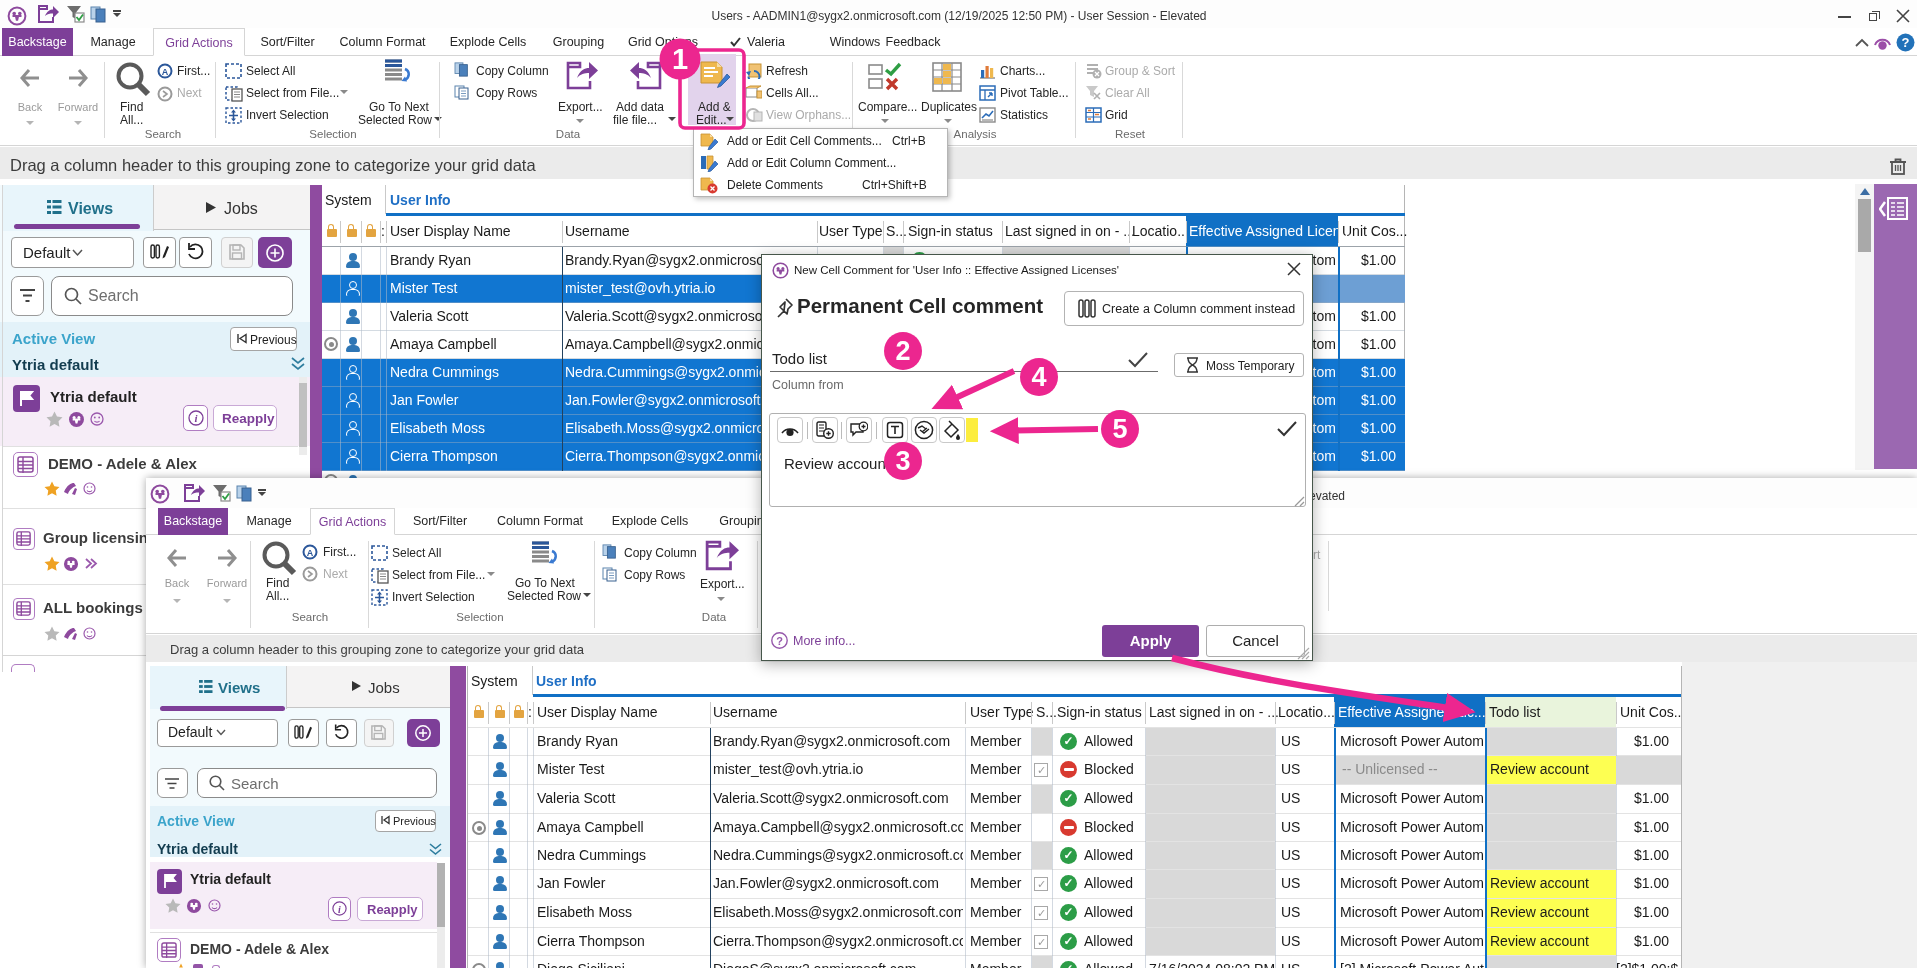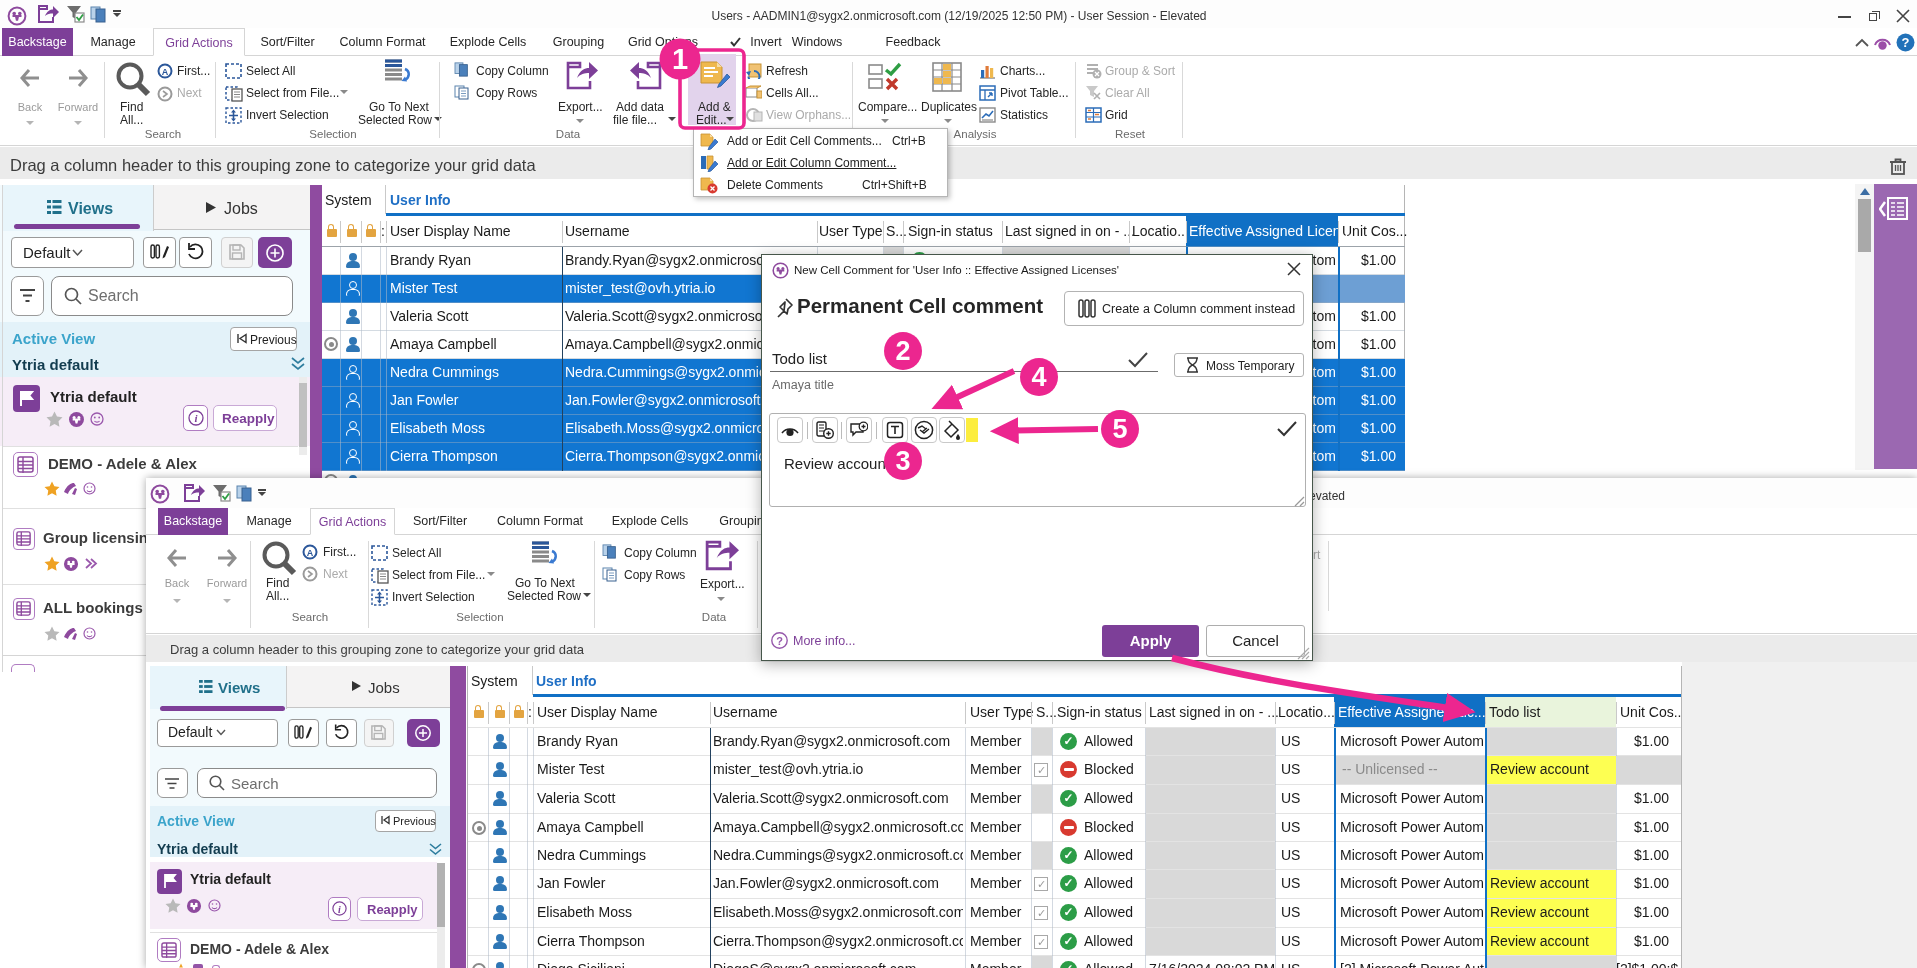--- a/index.html
+++ b/index.html
@@ -72,25 +72,25 @@
 
 <div class="abs" style="left:0;top:28px;width:1917px;height:28px;background:#fff;border-bottom:1px solid #d5d5d5;"></div>
 <div class="tab" style="left:2px;width:71px;background:#7d3f98;color:#fff;">Backstage</div>
 <div class="tab" style="left:73px;width:80px;">Manage</div>
 <div class="tab" style="left:153px;width:92px;background:#fff;border:1px solid #d5d5d5;border-bottom:1px solid #fff;color:#7d3f98;">Grid Actions</div>
 <div class="tab" style="left:245px;width:85px;">Sort/Filter</div>
 <div class="tab" style="left:330px;width:105px;">Column Format</div>
 <div class="tab" style="left:435px;width:106px;">Explode Cells</div>
 <div class="tab" style="left:541px;width:75px;">Grouping</div>
 <div class="tab" style="left:616px;width:94px;">Grid Options</div>
-<div class="tab" style="left:718px;width:80px;padding-left:16px;">Invert</div>
+<div class="tab" style="left:718px;width:80px;padding-left:16px;">Valeria</div>
 <svg class="abs" style="left:729px;top:36px;" width="13" height="12">
       <path d="M2,6 L5,9.5 L11,2" stroke="#333" stroke-width="2" fill="none"></path>
     </svg>
-<div class="tab" style="left:778px;width:78px;">Windows</div>
+<div class="tab" style="left:816px;width:78px;">Windows</div>
 <div class="tab" style="left:876px;width:74px;">Feedback</div>
 
 <svg class="abs" style="left:1855px;top:38px;" width="14" height="9">
       <path d="M1,8 L7,2 L13,8" stroke="#555" stroke-width="1.8" fill="none"></path>
     </svg>
 <svg class="abs" style="left:1873px;top:36px;" width="19" height="15" viewBox="0 0 19 15">
       <path d="M2,9 A8 8 0 0 1 17,9" fill="none" stroke="#9b4ea8" stroke-width="2"></path>
       <circle cx="9.5" cy="9.5" r="4.2" fill="#9b4ea8"></circle>
     </svg>
 <svg class="abs" style="left:1896px;top:33px;" width="19" height="19">
@@ -1129,21 +1129,21 @@
         <path d="M10,1 L10,4 L13,4 Z" fill="#f7dca8"></path>
         <path d="M15,6 L18,9 L11,16 L8,17 L9,14 Z" fill="#3a7ad1" stroke="#2b5c9e" stroke-width="0.7"></path>
       </svg>
 <div class="txt" style="left:727px;top:134px;font-size:12px;color:#222;">Add or Edit Cell Comments...</div>
 <div class="txt" style="left:892px;top:134px;font-size:12px;color:#222;">Ctrl+B</div>
 <svg class="abs" style="left:700px;top:155px;" width="19" height="17" viewBox="0 0 19 17">
         <rect x="1" y="1" width="5" height="13" fill="#2b6cb8"></rect>
         <path d="M7,1 L13,1 L13,14 L7,14 Z" fill="#efb84e" stroke="#c89335" stroke-width="0.8"></path>
         <path d="M15,6 L18,9 L11,16 L8,17 L9,14 Z" fill="#3a7ad1" stroke="#2b5c9e" stroke-width="0.7"></path>
       </svg>
-<div class="txt" style="left:727px;top:156px;font-size:12px;color:#222;text-decoration:underline;">Add or Edit Column Comment...</div>
+<div class="txt" style="left:727px;top:156px;font-size:12px;color:#222;">Add or Edit Column Comment...</div>
 <svg class="abs" style="left:700px;top:177px;" width="19" height="17" viewBox="0 0 19 17">
         <path d="M1,1 L10,1 L13,4 L13,13 L1,13 Z" fill="#efb84e" stroke="#c89335" stroke-width="0.8"></path>
         <path d="M10,1 L10,4 L13,4 Z" fill="#f7dca8"></path>
         <circle cx="12.5" cy="11.5" r="5" fill="#d83a30"></circle>
         <path d="M10.5,9.5 L14.5,13.5 M14.5,9.5 L10.5,13.5" stroke="#fff" stroke-width="1.3"></path>
       </svg>
 <div class="txt" style="left:727px;top:178px;font-size:12px;color:#222;">Delete Comments</div>
 <div class="txt" style="left:862px;top:178px;font-size:12px;color:#222;">Ctrl+Shift+B</div>
 </div>
 
@@ -1175,21 +1175,21 @@
 <div class="txt" style="left:772px;top:350px;font-size:15px;color:#222;">Todo list</div>
 <svg class="abs" style="left:1127px;top:351px;" width="22" height="18">
         <path d="M2,9 L8,15 L20,2" stroke="#444" stroke-width="2" fill="none"></path>
       </svg>
 <div class="abs" style="left:770px;top:371px;width:388px;height:1px;background:#6b6b6b;"></div>
 <div class="abs" style="left:1174px;top:353px;width:130px;height:24px;background:#fff;border:1px solid #b3b3b3;border-radius:3px;"></div>
 <svg class="abs" style="left:1185px;top:357px;" width="15" height="16" viewBox="0 0 15 16">
         <path d="M2,1 L13,1 M2,15 L13,15 M3,1 C3,6 6,7 7.5,8 C9,9 12,10 12,15 M12,1 C12,6 9,7 7.5,8 C6,9 3,10 3,15" fill="none" stroke="#333" stroke-width="1.4"></path>
       </svg>
 <div class="txt" style="left:1206px;top:359px;font-size:12px;color:#222;">Moss Temporary</div>
-<div class="txt" style="left:772px;top:378px;font-size:12.5px;color:#6a6a6a;">Amaya title</div>
+<div class="txt" style="left:772px;top:378px;font-size:12.5px;color:#6a6a6a;">Column from</div>
 
 <div class="abs" style="left:769px;top:413px;width:537px;height:94px;background:#fff;border:1px solid #b0b0b0;border-radius:3px;"></div>
 <div class="abs" style="left:777px;top:417px;width:26px;height:26px;border:1px solid #c9c9c9;border-radius:4px;"></div>
 <svg class="abs" style="left:781px;top:424px;" width="18" height="13" viewBox="0 0 18 13">
         <path d="M1,9 A10 10 0 0 1 17,9" fill="none" stroke="#222" stroke-width="1.6"></path>
         <circle cx="9" cy="8.5" r="3.6" fill="#222"></circle>
       </svg>
 <div class="abs" style="left:807px;top:422px;width:1px;height:17px;background:#bbb;"></div>
 <div class="abs" style="left:812px;top:417px;width:26px;height:26px;border:1px solid #c9c9c9;border-radius:4px;"></div>
 <svg class="abs" style="left:816px;top:421px;" width="18" height="18" viewBox="0 0 18 18">

